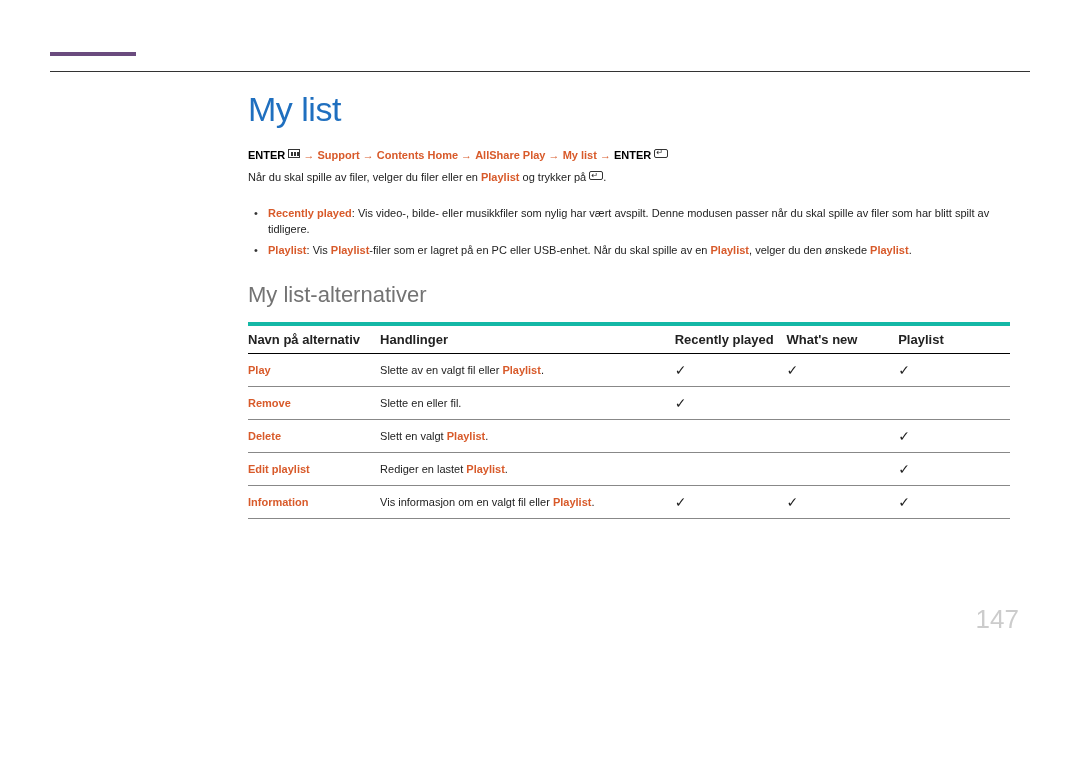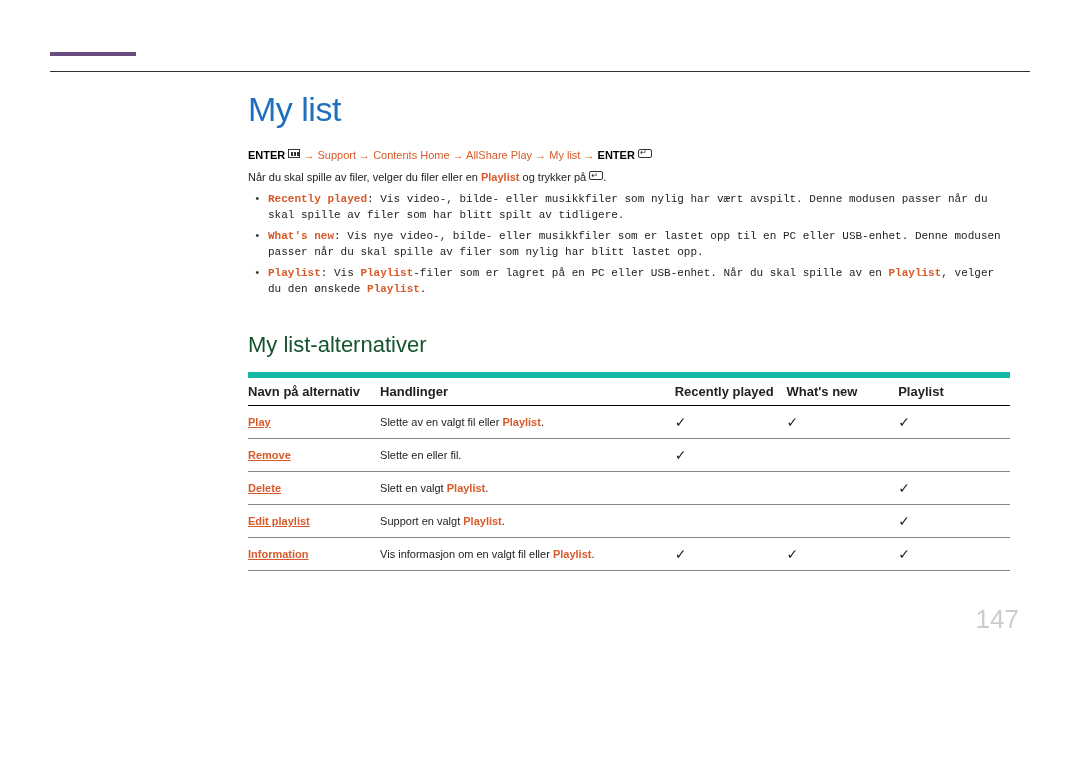--- a/index.html
+++ b/index.html
@@ -4,32 +4,32 @@
 <style>
   * { box-sizing: border-box; margin: 0; padding: 0; }
   html, body { width: 1080px; height: 763px; background: #fff; font-family: "Segoe UI", Arial, sans-serif; color: #222; }
   .page { position: relative; width: 1080px; height: 671px; padding: 50px 50px 40px 50px; }
   .top-bar { position: absolute; top: 52px; left: 50px; width: 86px; height: 4px; background: #6a4b7e; }
   .top-rule { position: absolute; top: 71px; left: 50px; right: 50px; border-top: 1px solid #333; }
   .content { position: absolute; top: 90px; left: 248px; right: 70px; }
   h1.title { font-size: 34px; font-weight: 400; color: #1f6fbf; margin-bottom: 20px; letter-spacing: -0.5px; }
   .breadcrumb { font-size: 11px; margin-bottom: 8px; }
   .breadcrumb .b { font-weight: 700; color: #000; }
-  .breadcrumb .k { font-weight: 400; color: #d85a2a; }
+  .breadcrumb .k { font-weight: 700; color: #d85a2a; }
   .breadcrumb .arrow { color: #d85a2a; font-weight: 700; }
   p.desc { font-size: 11px; line-height: 1.6; margin-bottom: 4px; }
-  ul.bullets { list-style: none; padding-left: 20px; margin-top: 4px; font-family: Liberation Mono, monospace; }
+  ul.bullets { list-style: none; padding-left: 20px; margin-top: 18px; }
   ul.bullets li { font-size: 11px; line-height: 1.5; margin-bottom: 4px; position: relative; }
   ul.bullets li::before { content: "•"; position: absolute; left: -14px; top: 0; color: #333; }
   .orange { color: #d85a2a; font-weight: 700; }
-  h2.subhead { font-size: 22px; font-weight: 400; color: #14532d; margin-top: 34px; margin-bottom: 14px; }
+  h2.subhead { font-size: 22px; font-weight: 400; color: #737373; margin-top: 24px; margin-bottom: 14px; }
   table.opts { width: 100%; border-collapse: collapse; font-size: 11px; }
-  table.opts th { text-align: left; font-weight: 700; font-size: 13px; padding: 6px 4px 6px 0; border-top: 6px solid #14b8a6; border-bottom: 1px solid #000; vertical-align: top; }
+  table.opts th { text-align: left; font-weight: 700; font-size: 13px; padding: 6px 4px 6px 0; border-top: 4px solid #14b8a6; border-bottom: 1px solid #000; vertical-align: top; }
   table.opts td { padding: 8px 4px 8px 0; border-bottom: 1px solid #888; vertical-align: middle; }
-  table.opts td.name { color: #d85a2a; font-weight: 700; text-decoration: underline; }
+  table.opts td.name { color: #d85a2a; font-weight: 700; }
   table.opts td.chk { text-align: left; font-size: 14px; }
   .col-name { width: 130px; }
   .col-act  { width: 290px; }
   .col-c    { width: 110px; }
   .page-num { position: absolute; right: 61px; bottom: 36px; font-size: 26px; color: #ccc; }
   .smallicon { display:inline-block; border:1px solid #333; width:12px; height:9px; vertical-align:1px; position:relative; }
   .smallicon::after { content:""; position:absolute; left:2px; top:2px; width:2px; height:4px; background:#333; box-shadow:3px 0 0 #333, 6px 0 0 #333; }
   .enterbox { display:inline-block; border:1px solid #333; border-radius:2px; width:14px; height:9px; vertical-align:1px; position:relative; }
   .enterbox::after{ content:"↵"; position:absolute; left:1px; top:-2px; font-size:8px;}
 </style>
@@ -59,23 +59,20 @@
       <span class="enterbox"></span>
     </div>
 
     <p class="desc">
       <span>Når du skal spille av filer, velger du filer eller en </span><span class="orange">Playlist</span><span> og trykker på </span><span class="enterbox"></span><span>.</span>
     </p>
 
     <ul class="bullets">
       <li>
         <span class="orange">Recently played</span><span>: Vis video-, bilde- eller musikkfiler som nylig har vært avspilt. Denne modusen passer når du skal spille av filer som har blitt spilt av tidligere.</span>
-      </li>
-      <li>
-        <span class="orange">What's new</span><span>: Vis nye video-, bilde- eller musikkfiler som er lastet opp til en PC eller USB-enhet. Denne modusen passer når du skal spille av filer som nylig har blitt lastet opp.</span>
       </li>
       <li>
         <span class="orange">Playlist</span><span>: Vis </span><span class="orange">Playlist</span><span>-filer som er lagret på en PC eller USB-enhet. Når du skal spille av en </span><span class="orange">Playlist</span><span>, velger du den ønskede </span><span class="orange">Playlist</span><span>.</span>
       </li>
     </ul>
 
     <h2 class="subhead">My list-alternativer</h2>
 
     <table class="opts">
       <colgroup>
@@ -111,21 +108,21 @@
           </tr>
           <tr>
             <td class="name">Delete</td>
             <td><span>Slett en valgt </span><span class="orange">Playlist</span><span>.</span></td>
             <td class="chk"></td>
             <td class="chk"></td>
             <td class="chk">✓</td>
           </tr>
           <tr>
             <td class="name">Edit playlist</td>
-            <td><span>Support en valgt </span><span class="orange">Playlist</span><span>.</span></td>
+            <td><span>Rediger en lastet </span><span class="orange">Playlist</span><span>.</span></td>
             <td class="chk"></td>
             <td class="chk"></td>
             <td class="chk">✓</td>
           </tr>
           <tr>
             <td class="name">Information</td>
             <td><span>Vis informasjon om en valgt fil eller </span><span class="orange">Playlist</span><span>.</span></td>
             <td class="chk">✓</td>
             <td class="chk">✓</td>
             <td class="chk">✓</td>

